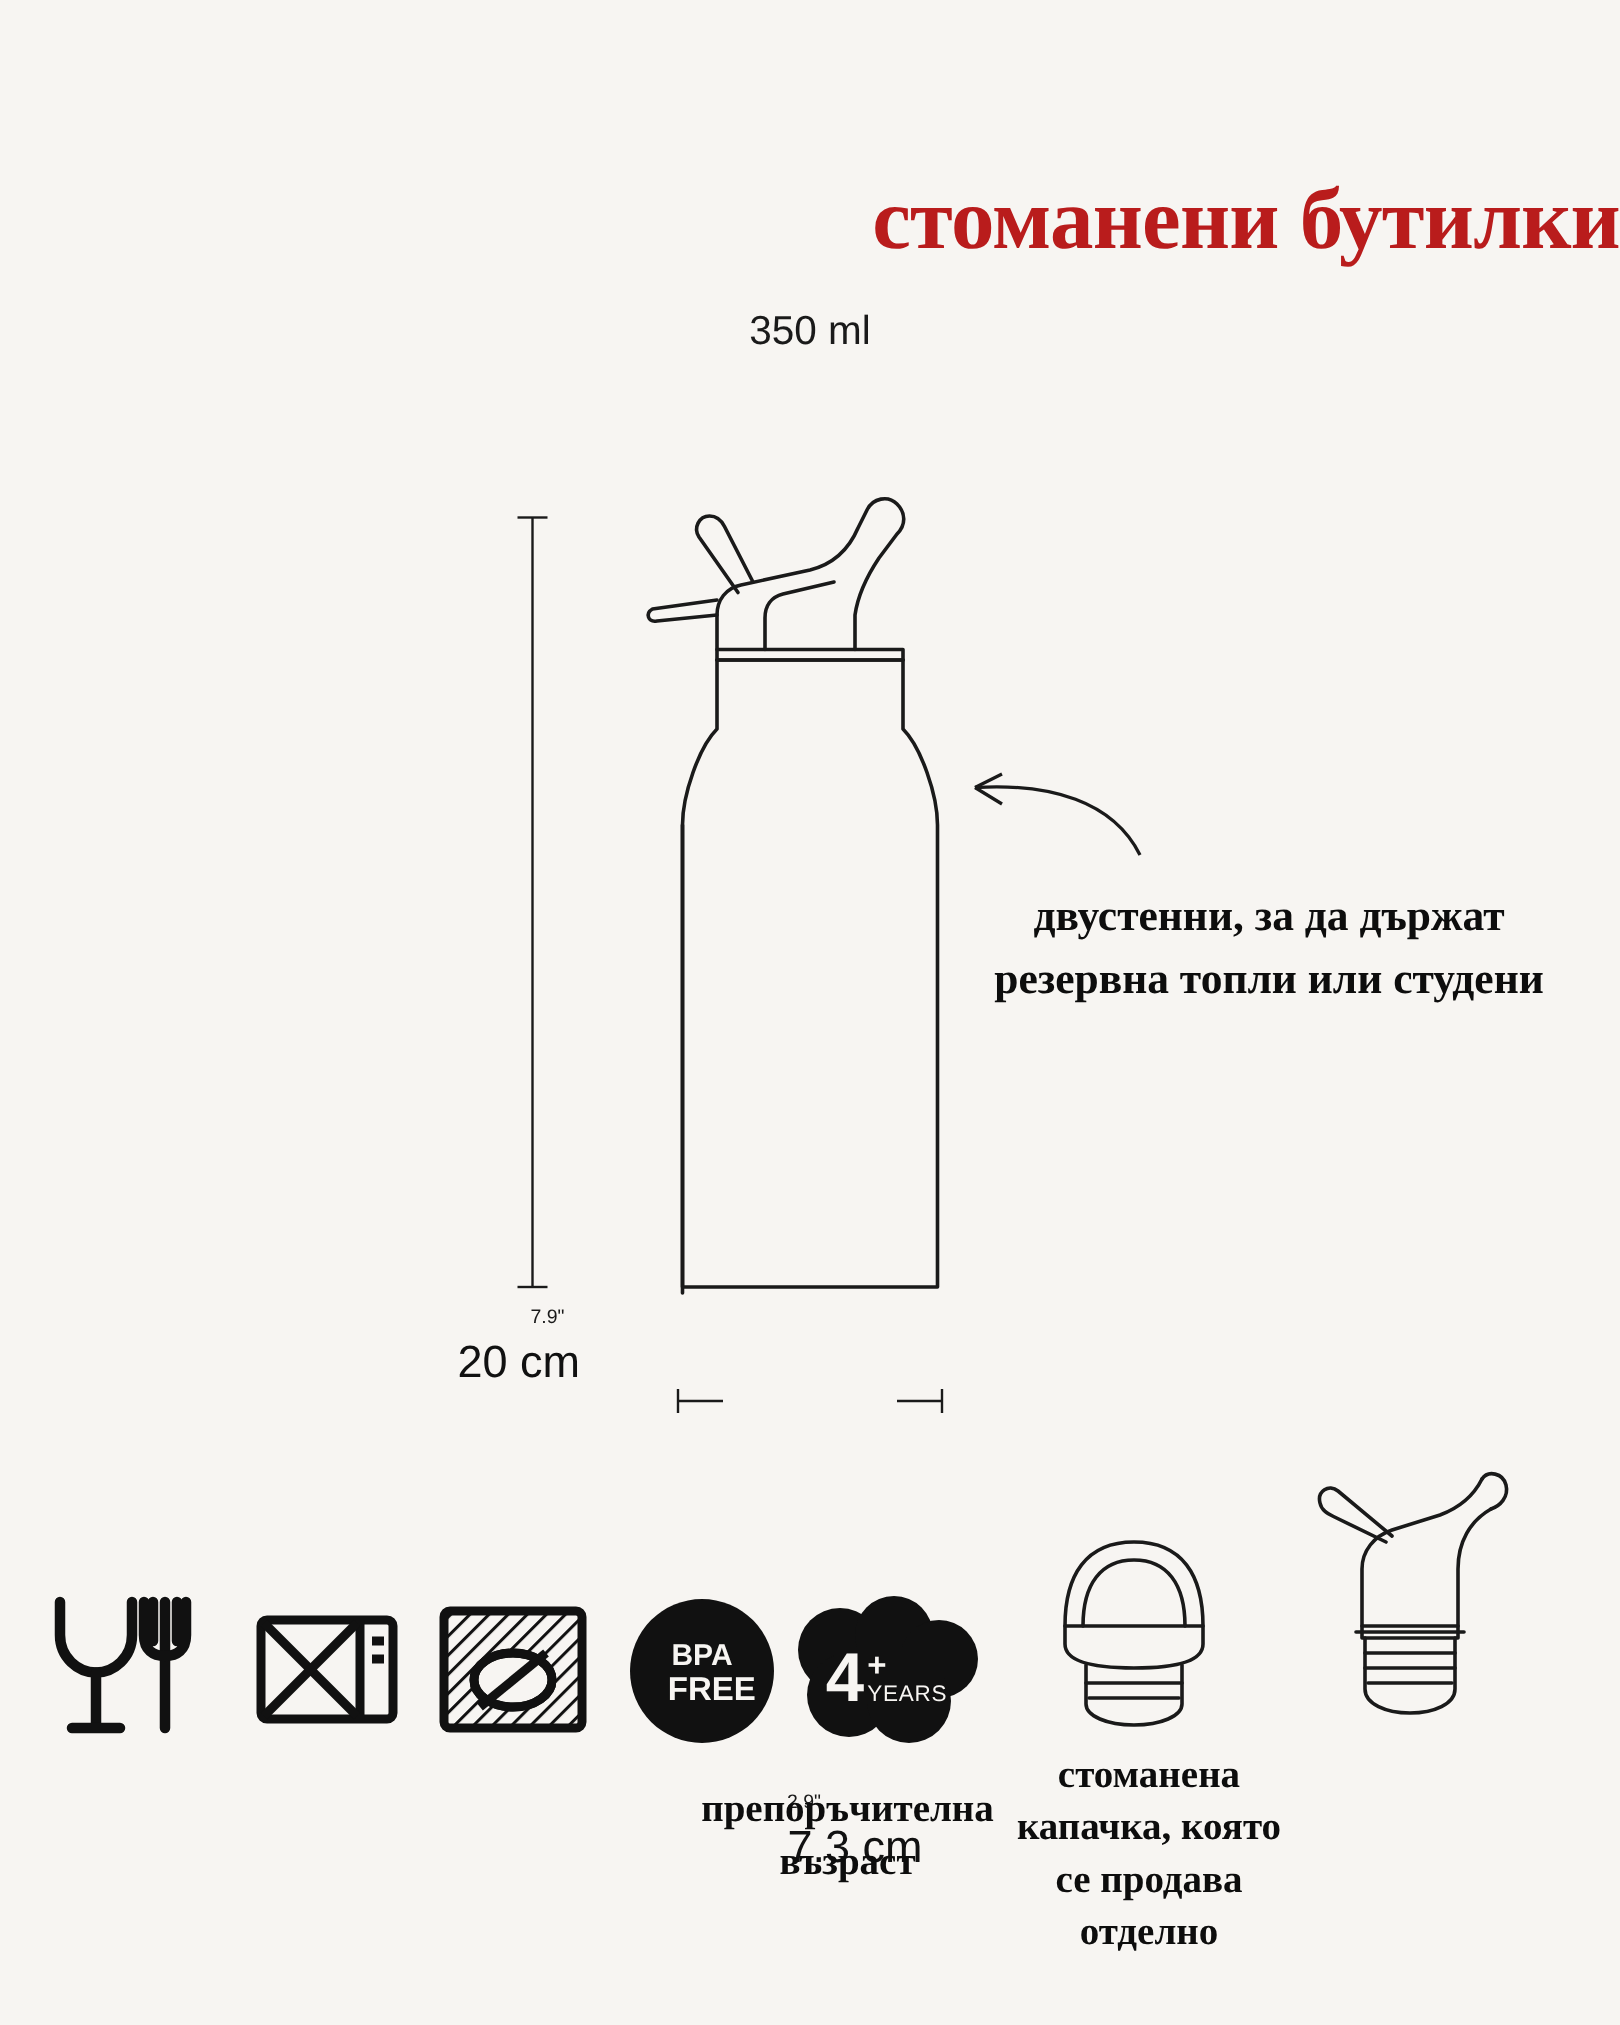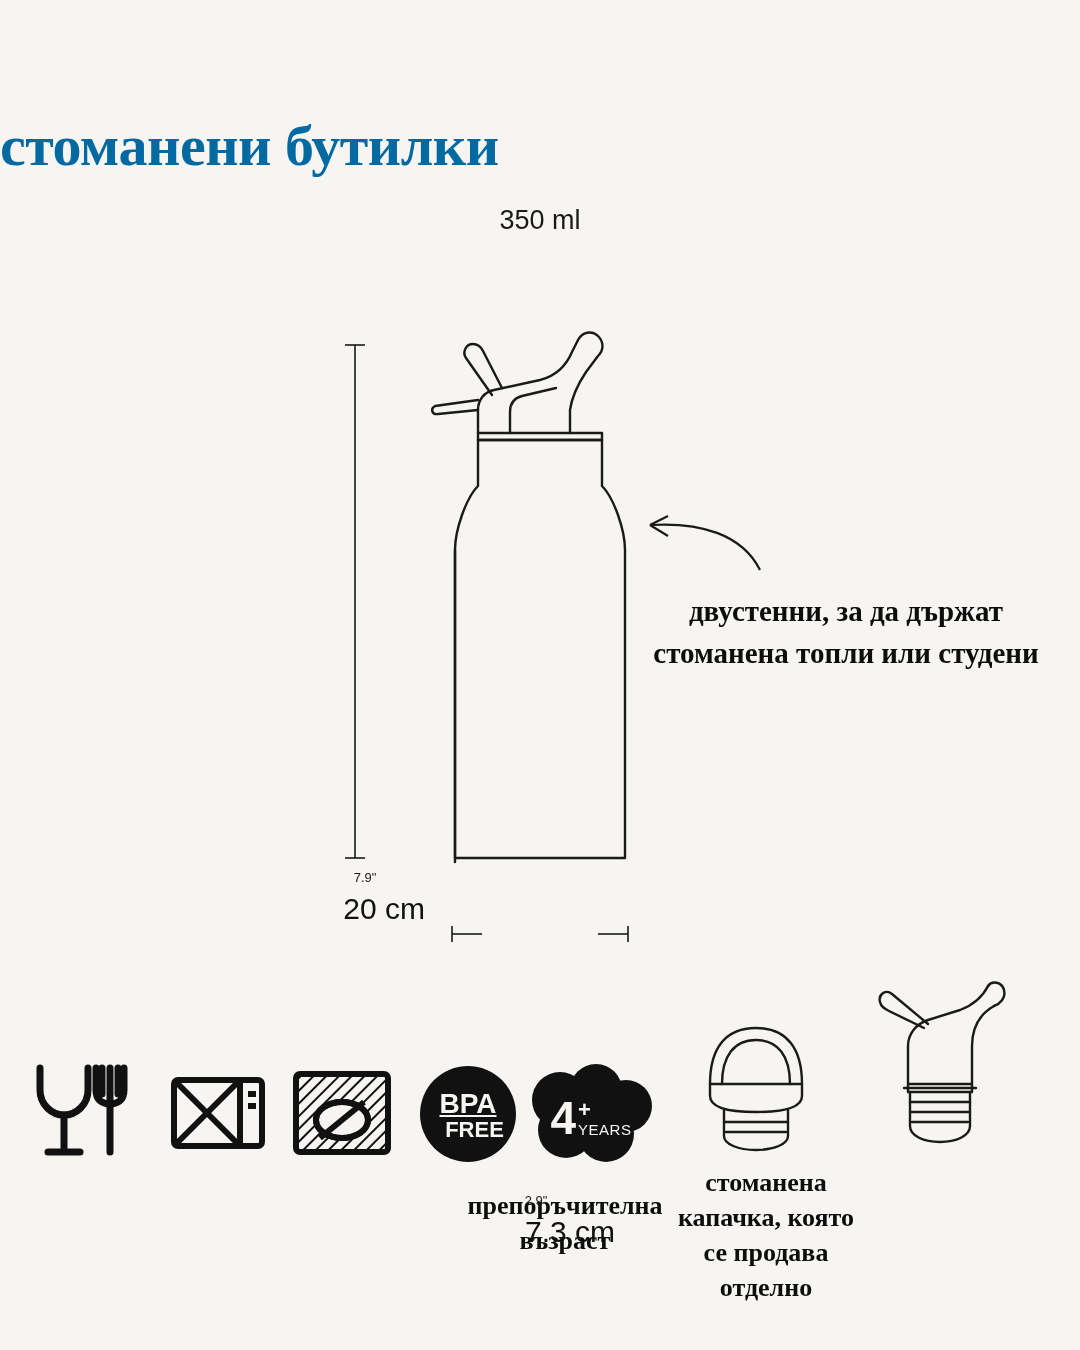--- a/index.html
+++ b/index.html
@@ -20,26 +20,26 @@
     width: 1080px;
     height: 1350px;
   }
 
   
   .title {
     position: absolute;
     top: 112px;
     left: 0;
     width: 1080px;
-    text-align: left;
+    text-align: right;
     font-family: "Liberation Serif", serif;
     font-weight: bold;
     font-size: 58px;
     letter-spacing: -0.5px;
-    color: #0369a1;
+    color: #b91c1c;
   }
   .volume {
     position: absolute;
     top: 205px;
     left: 0;
     width: 1080px;
     text-align: center;
     font-family: "Liberation Sans", sans-serif;
     font-size: 27px;
     color: #1a1a1a;
@@ -65,21 +65,21 @@
     font-size: 13px;
     color: #1a1a1a;
     width: 70px;
     text-align: center;
   }
   .dim-height {
     position: absolute;
     left: 305px;
     top: 592px;
     width: 120px;
-    text-align: right;
+    text-align: left;
     font-family: "Liberation Sans", sans-serif;
     font-size: 30px;
     color: #111;
   }
   .dim-width-imperial {
     position: absolute;
     left: 476px;
     top: 893px;
     width: 120px;
     text-align: center;
@@ -199,21 +199,21 @@
         <path d="M650 225 L668 216 M650 225 L668 236"></path>
       </g>
     </svg>
 
     <div class="dim-height-imperial">7.9"</div>
     <div class="dim-height">20 cm</div>
     <div class="dim-width-imperial">2.9"</div>
     <div class="dim-width">7.3 cm</div>
   </div>
 
-  <div class="callout">двустенни, за да държат стоманена топли или студени</div>
+  <div class="callout">двустенни, за да държат резервна топли или студени</div>
 
   <div class="icon-row">
 
     <div class="icon-box" style="left:8px;">
       <svg width="110" height="105" viewBox="0 0 110 105" fill="none" xmlns="http://www.w3.org/2000/svg">
         <g stroke="#111" stroke-width="7" fill="none" stroke-linecap="round" stroke-linejoin="round">
           <path d="M14 8 L14 30 C14 45 26 55 38 55 C50 55 62 45 62 30 L62 8"></path>
           <line x1="38" y1="55" x2="38" y2="90"></line>
           <line x1="22" y1="92" x2="54" y2="92"></line>
           <line x1="84" y1="8" x2="84" y2="92"></line>
@@ -251,21 +251,21 @@
           <line x1="30" y1="78" x2="74" y2="42"></line>
         </g>
       </svg>
     </div>
 
     <div class="icon-box" style="left:398px; top:2px;">
       <svg width="104" height="104" viewBox="0 0 104 104" xmlns="http://www.w3.org/2000/svg">
         <circle cx="52" cy="52" r="48" fill="#111"></circle>
       </svg>
       <div style="position:absolute; left:0; top:2px; width:104px; height:104px; display:flex; flex-direction:column; align-items:center; justify-content:center; color:#f7f5f2; font-family:'Liberation Sans',sans-serif; font-weight:bold;">
-        <span style="font-size:28px; line-height:1;text-decoration:underline;">BPA</span>
+        <span style="font-size:20px; line-height:1;">BPA</span>
         <span style="font-size:22px; line-height:1.1;margin-left:13px;">FREE</span>
       </div>
     </div>
 
     <div class="icon-box" style="left:508px; top:4px;">
       <svg width="130" height="100" viewBox="0 0 130 100" xmlns="http://www.w3.org/2000/svg">
         <g fill="#111">
           <circle cx="34" cy="36" r="28"></circle>
           <circle cx="70" cy="26" r="26"></circle>
           <circle cx="100" cy="42" r="26"></circle>

